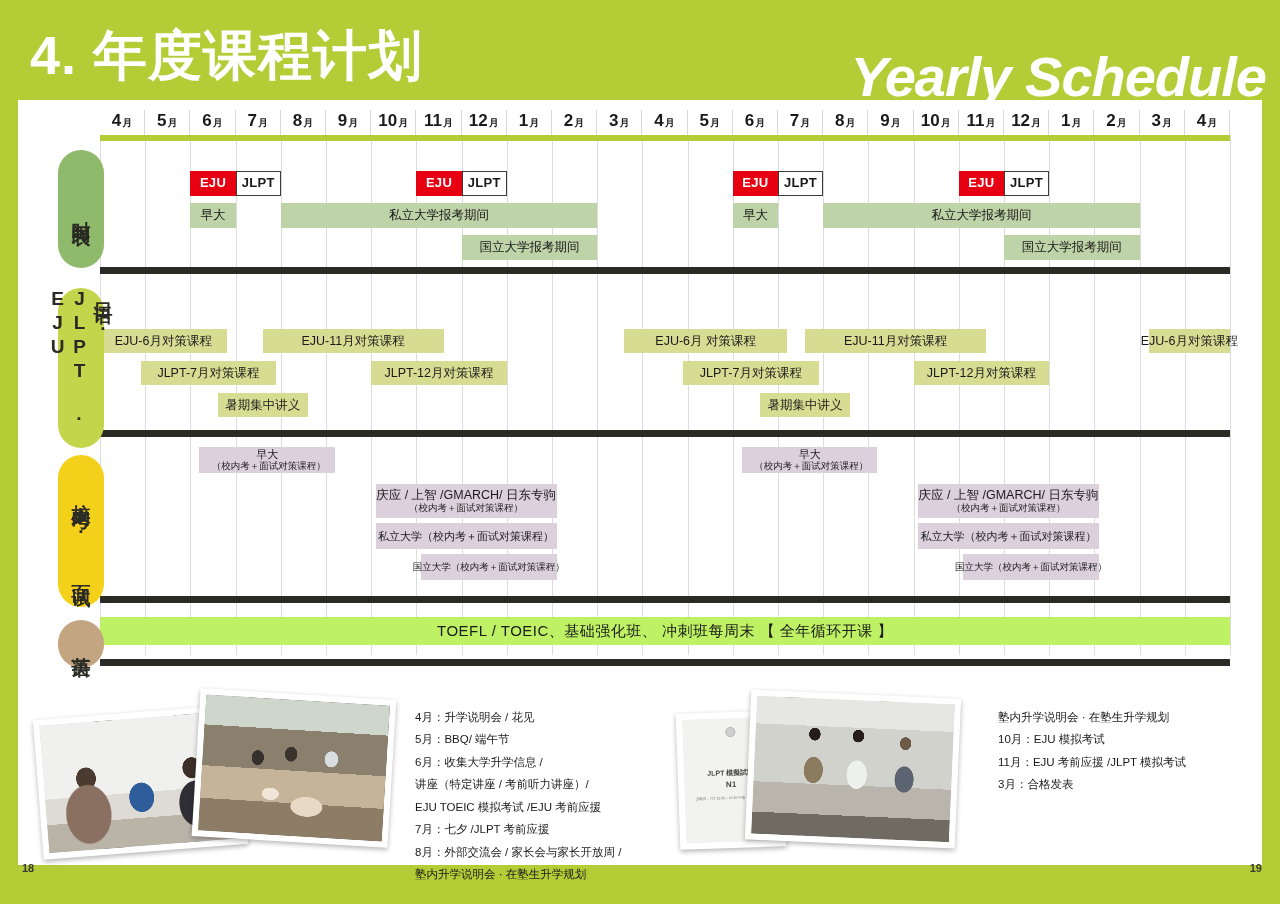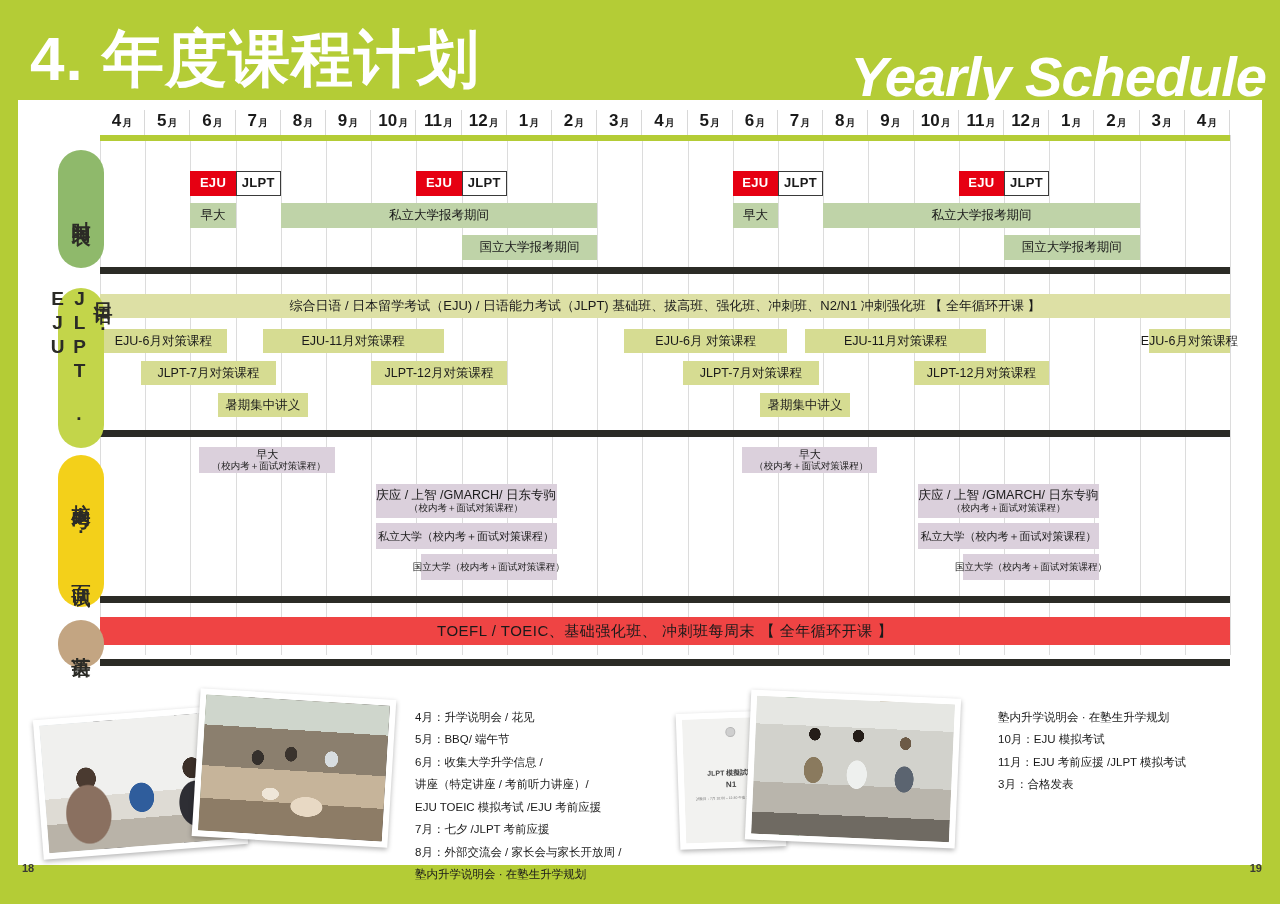--- a/index.html
+++ b/index.html
@@ -11,21 +11,21 @@
   }
   
   #page{position:absolute;inset:0;}
   .green-bg{position:absolute;inset:0;background:#b4cc36;}
   .white-sheet{
     position:absolute;left:18px;top:100px;width:1244px;height:765px;
     background:#ffffff;
   }
   .title-cn{
     position:absolute;left:30px;top:28px;
-    font-size:62px;font-weight:700;color:#ffffff;letter-spacing:1px;
+    font-size:54px;font-weight:700;color:#ffffff;letter-spacing:1px;
     white-space:nowrap;line-height:1;
   }
   .title-en{
     position:absolute;right:14px;top:30px;
     font-size:56px;font-style:italic;font-weight:700;color:#ffffff;
     letter-spacing:-1px;white-space:nowrap;line-height:1;margin-top:19px;
   }
   .pagenum{
     position:absolute;font-size:11px;font-weight:700;color:#3a3a34;
   }
@@ -58,21 +58,21 @@
   }
   .bar.eju{background:#e60012;color:#fff;font-size:13px;font-weight:700;letter-spacing:.3px;}
   .bar.jlpt{background:#ffffff;color:#1a1a1a;border:1.5px solid #3a3a3a;font-size:13px;font-weight:700;letter-spacing:.3px;}
   .bar.green{background:#bfd3a8;font-size:12.5px;}
   .bar.lime-wide{background:#dde0a5;font-size:13px;}
   .bar.lime{background:#d6dc92;font-size:12.5px;}
   .bar.purple{background:#dbd0dc;font-size:12.5px;flex-direction:column;}
   .bar.purple .sub{font-size:9.5px;}
   .bar.purple.one{font-size:11px;}
   .bar.purple.small{font-size:9.5px;}
-  .bar.tan{background:#ef4444;font-size:15px;letter-spacing:.5px;}
+  .bar.tan{background:#bef264;font-size:15px;letter-spacing:.5px;}
 
   
   .pill{
     position:absolute;left:58px;width:46px;border-radius:23px;
     display:flex;align-items:center;justify-content:center;
     writing-mode:vertical-rl;text-orientation:upright;
     font-size:19px;font-weight:700;color:#2b2b26;letter-spacing:3px;
   }
   .pill.p1{background:#8fb96b;}
   .pill.p2{background:#c3d54a;}
@@ -250,23 +250,20 @@
         </div>
         <div class="bar green" style="left: 723.2px; width: 316.4px; top: 68px; height: 25px;">
           <span>私立大学报考期间</span>
         </div>
         <div class="bar green" style="left: 361.6px; width: 135.6px; top: 100px; height: 25px;">
           <span>国立大学报考期间</span>
         </div>
         <div class="bar green" style="left: 904px; width: 135.6px; top: 100px; height: 25px;">
           <span>国立大学报考期间</span>
         </div>
-        <div class="bar lime-wide" style="left: 0px; width: 1130px; top: 159px; height: 24px;">
-          <span>综合日语 / 日本留学考试（EJU) / 日语能力考试（JLPT) 基础班、拔高班、强化班、冲刺班、N2/N1 冲刺强化班 【 全年循环开课 】</span>
-        </div>
         <div class="bar lime" style="left: 0px; width: 126.56px; top: 194px; height: 24px;">
           <span>EJU-6月对策课程</span>
         </div>
         <div class="bar lime" style="left: 162.72px; width: 180.8px; top: 194px; height: 24px;">
           <span>EJU-11月对策课程</span>
         </div>
         <div class="bar lime" style="left: 524.32px; width: 162.72px; top: 194px; height: 24px;">
           <span>EJU-6月  对策课程</span>
         </div>
         <div class="bar lime" style="left: 705.12px; width: 180.8px; top: 194px; height: 24px;">

